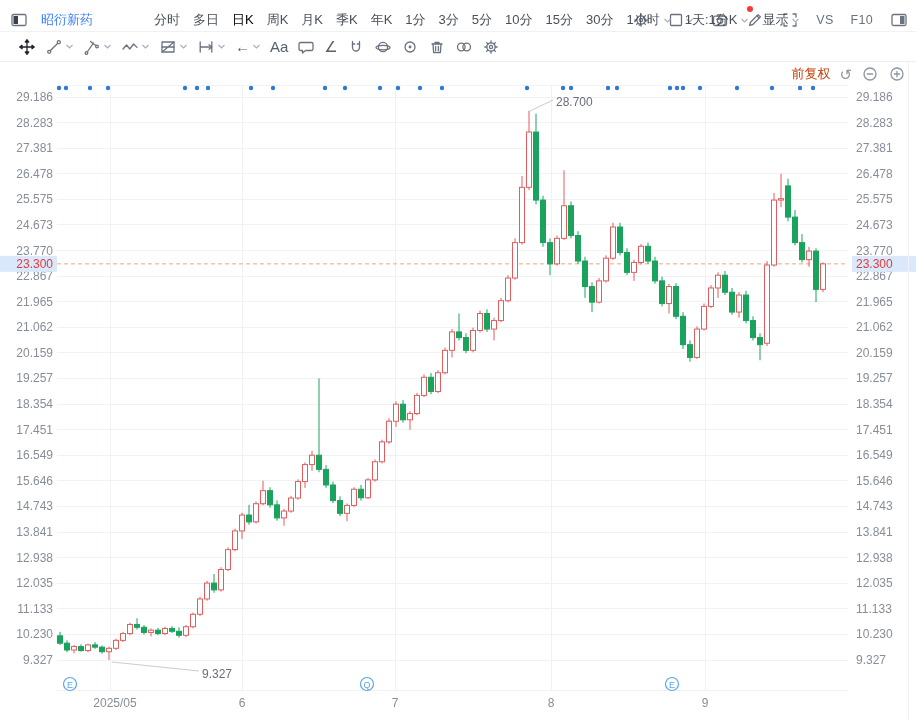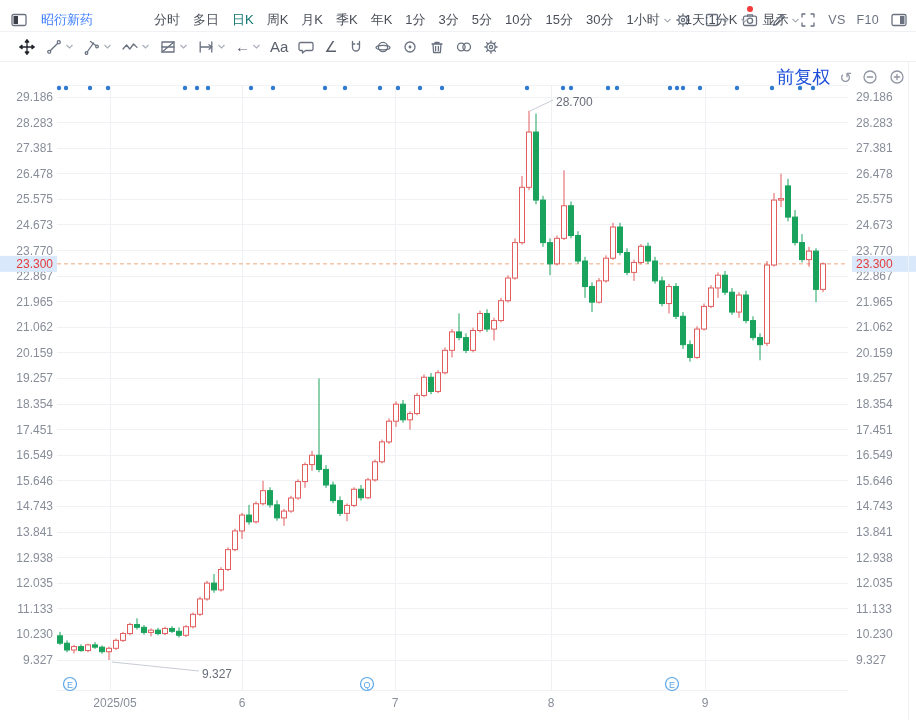--- a/index.html
+++ b/index.html
@@ -7,38 +7,38 @@
     font-family:"Liberation Sans","DejaVu Sans",sans-serif; }
   .app { position:relative; width:916px; height:720px; background:#fff; }
 
   
   .toolbar-top { position:absolute; top:0; left:0; width:916px; height:32px;
     display:flex; align-items:center; padding:9px 8px 0 10px; border-bottom:1px solid #f0f1f4;
     font-size:13px; color:#4a4f59; white-space:nowrap; }
   .tb-left { display:flex; align-items:center; flex:1 1 auto; min-width:0; }
   .tb-item { display:inline-flex; align-items:center; margin-right:13px; cursor:default; position:relative; }
   .tb-item .caret { margin-left:3px; }
-  .tb-right { display:flex; align-items:center; gap:11px; margin-left:auto; color:#6a7280; }
+  .tb-right { display:flex; align-items:center; gap:17px; margin-left:auto; color:#6a7280; }
   .badge-dot { position:absolute; top:-5px; right:-4px; width:6px; height:6px; border-radius:50%; background:#f43b3b; }
   .icon { display:inline-flex; align-items:center; justify-content:center; line-height:1; }
   .txt-btn { font-size:12.5px; color:#6a7280; letter-spacing:.3px; }
 
   
   .toolbar-draw { position:absolute; top:32px; left:0; width:916px; height:30px;
     display:flex; align-items:center; padding-left:18px; border-bottom:1px solid #edeff2;
     color:#59606c; }
   .dt-item { display:inline-flex; align-items:center; margin-right:9px; }
   .dt-item .caret { margin-left:2px; }
   .dt-glyph { font-size:15px; color:#59606c; }
 
   
   .chart-region { position:absolute; top:62px; left:0; width:916px; height:658px; }
   #chart-svg { position:absolute; top:0; left:0; }
   .adjust-row { position:absolute; top:3px; right:10px; display:flex; align-items:center; gap:9px; }
-  .adjust-label { font-size:18px; color:#1d4ed8; cursor:default; }
+  .adjust-label { font-size:13px; color:#c2410c; cursor:default; }
   .ctl-glyph { font-size:15px; color:#8f95a2; }
   .vline-right { position:absolute; top:0; left:908px; width:1px; height:658px; background:#f0f1f4; }
 </style>
 </head>
 <body>
 
 <div class="app">
 
   <div class="toolbar-top">
     <div class="tb-left">
@@ -49,21 +49,21 @@
           </svg>
         </span>
       <span class="tb-item" style="color:#3d7eff;">昭衍新药</span>
       <span id="period-items" style="display:inline-flex;align-items:center;margin-left:48px;">
           <span class="tb-item">
             <span>分时</span>
           </span>
           <span class="tb-item">
             <span>多日</span>
           </span>
-          <span class="tb-item" style="color: #0f766e;">
+          <span class="tb-item" style="color: #000000;">
             <span>日K</span>
           </span>
           <span class="tb-item">
             <span>周K</span>
           </span>
           <span class="tb-item">
             <span>月K</span>
           </span>
           <span class="tb-item">
             <span>季K</span>

